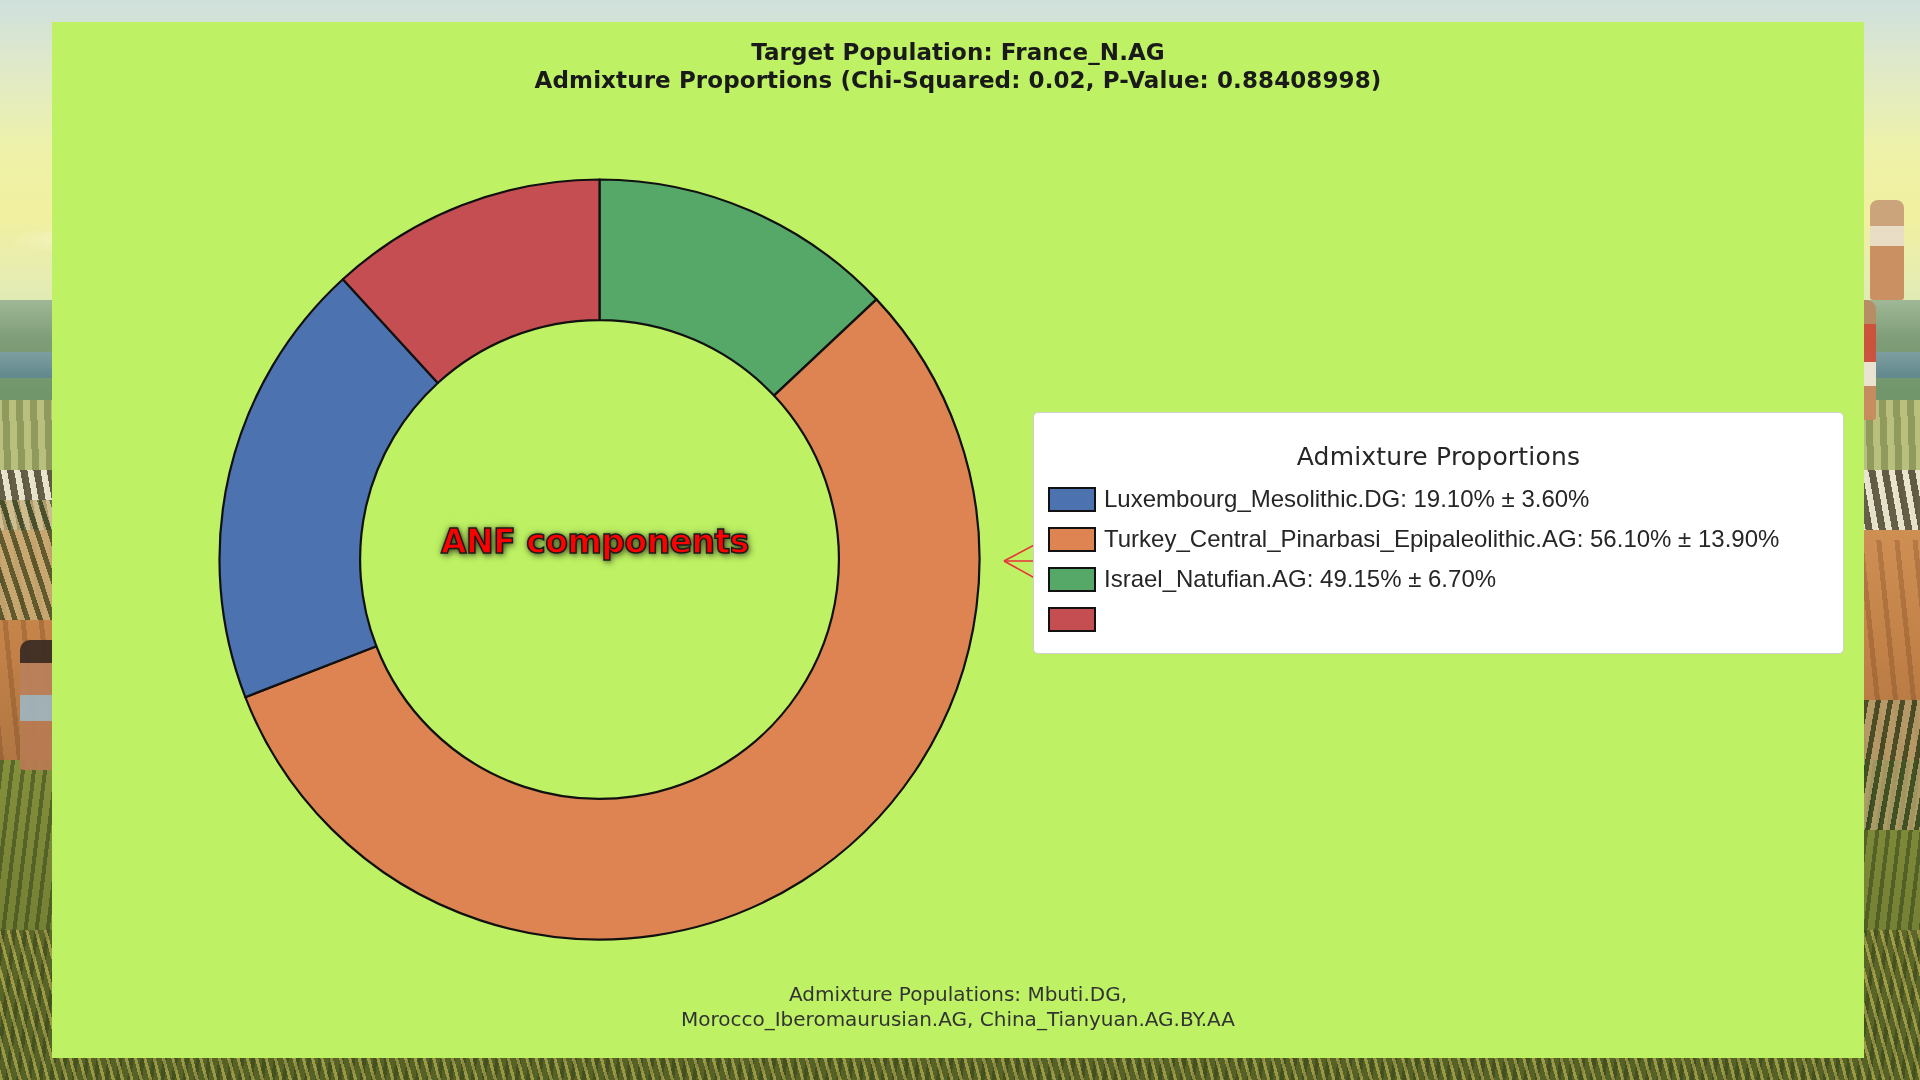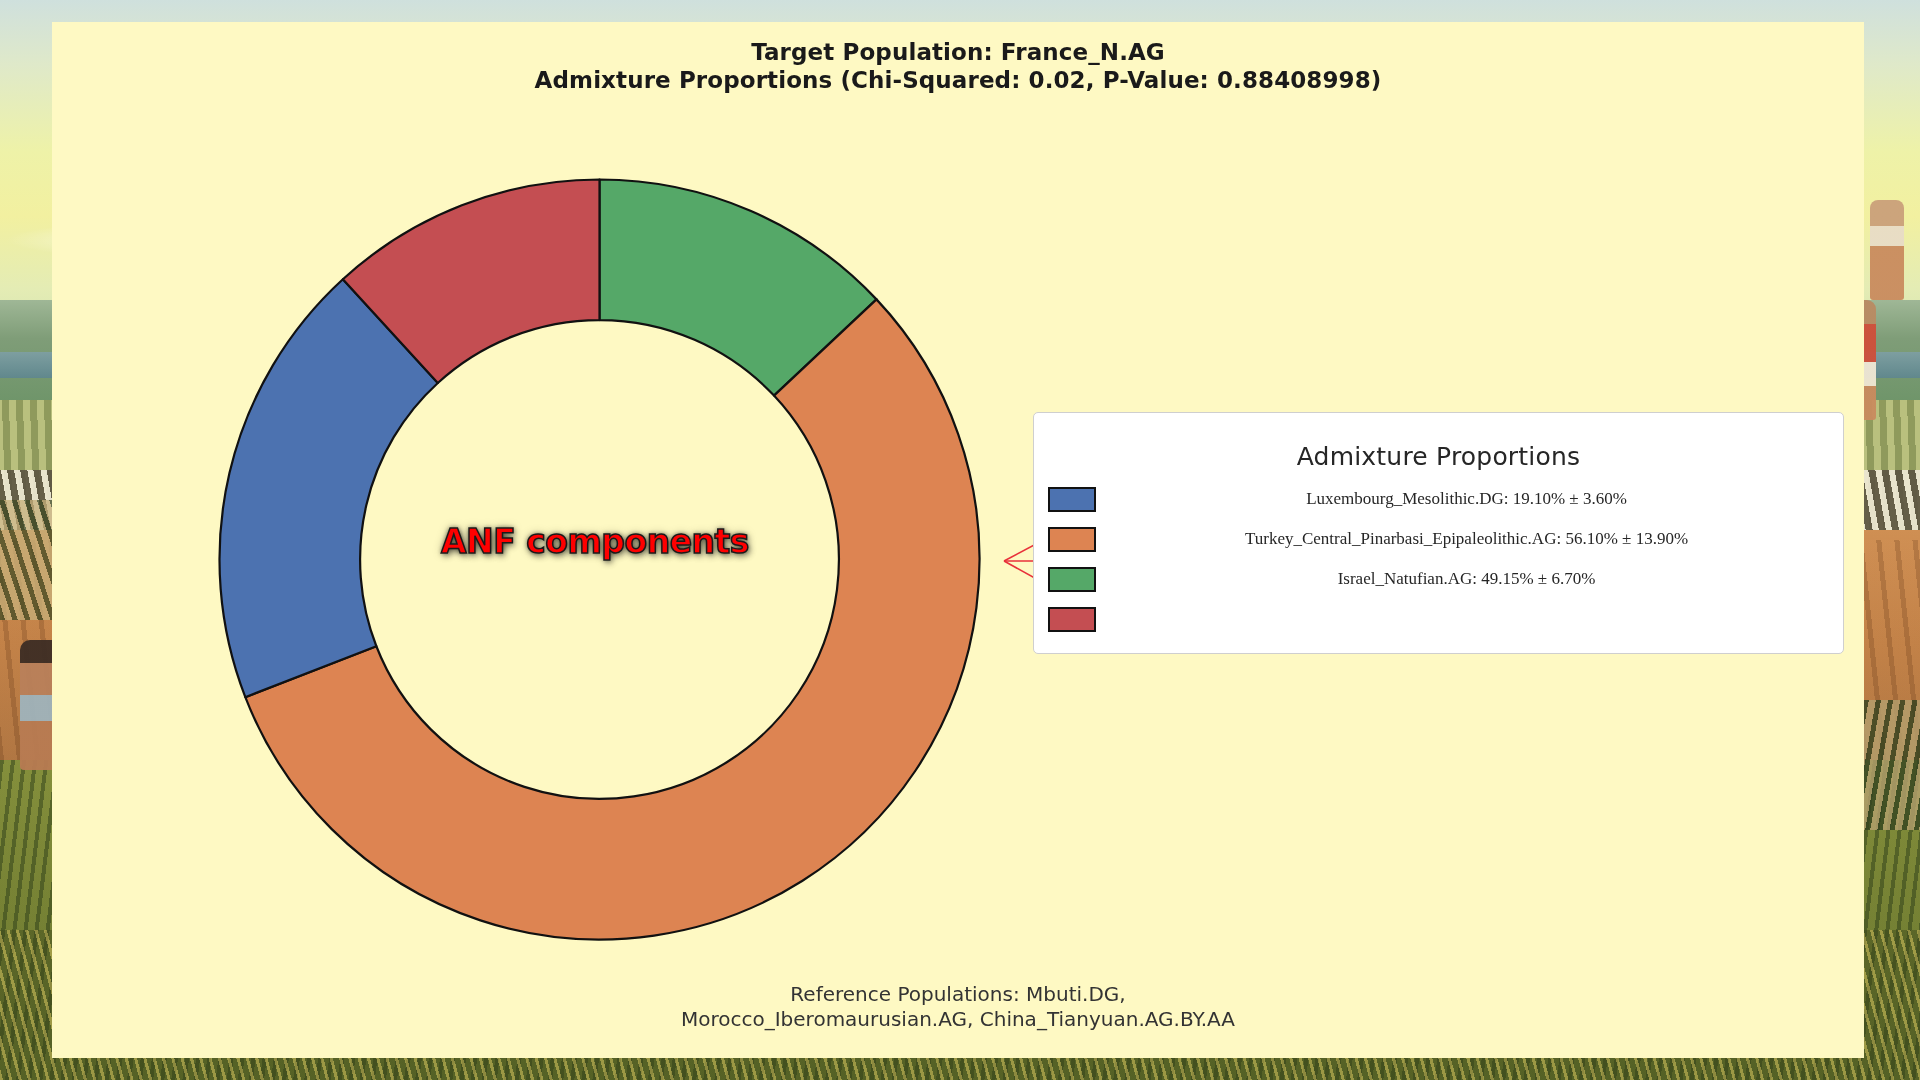--- a/index.html
+++ b/index.html
@@ -119,21 +119,21 @@
     background: linear-gradient(to bottom, #3d2d24 0 18%, #b9805a 18% 42%, #9fb3bb 42% 62%, #b87b52 62% 100%);
     border-radius: 10px 10px 4px 4px; opacity:.95;}
 
   
   #panel {
     position: absolute;
     left: 52px;
     top: 22px;
     width: 1812px;
     height: 1036px;
-    background: #fef9c3;
+    background: #bef264;
   }
 
   
   #title-block {
     position: absolute;
     left: 0; top: 16px;
     width: 1812px;
     text-align: center;
     color: #1a1a1a;
     font-family: "DejaVu Sans", sans-serif;
@@ -213,23 +213,22 @@
   }
   .legend-swatch {
     width: 44px;
     height: 21px;
     border: 2.5px solid #111111;
     flex: 0 0 auto;
     margin-right: 8px;
   }
   .legend-text {
     flex: 1 1 auto;
-    text-align: center;
-    font-family: Liberation Serif, serif;
-    font-size: 17px;
+    font-family: Liberation Sans, sans-serif;
+    font-size: 24px;
     color: #262626;
     white-space: nowrap;
     letter-spacing: 0px;
   }
 
   
   #footer {
     position: absolute;
     left: 0;
     top: 960px;
@@ -314,18 +313,18 @@
             <span class="legend-swatch" style="background: rgb(85, 168, 104);"></span>
             <span class="legend-text">Israel_Natufian.AG: 49.15% ± 6.70%</span>
           </div>
           <div class="legend-row">
             <span class="legend-swatch" style="background: rgb(196, 78, 82);"></span>
           </div>
         </div>
     </div>
 
     <div id="footer">
-      <span>Reference Populations: Mbuti.DG,</span>
+      <span>Admixture Populations: Mbuti.DG,</span>
       <span>Morocco_Iberomaurusian.AG, China_Tianyuan.AG.BY.AA</span>
     </div>
 
   </div>
 </div>
 
 </body></html>

